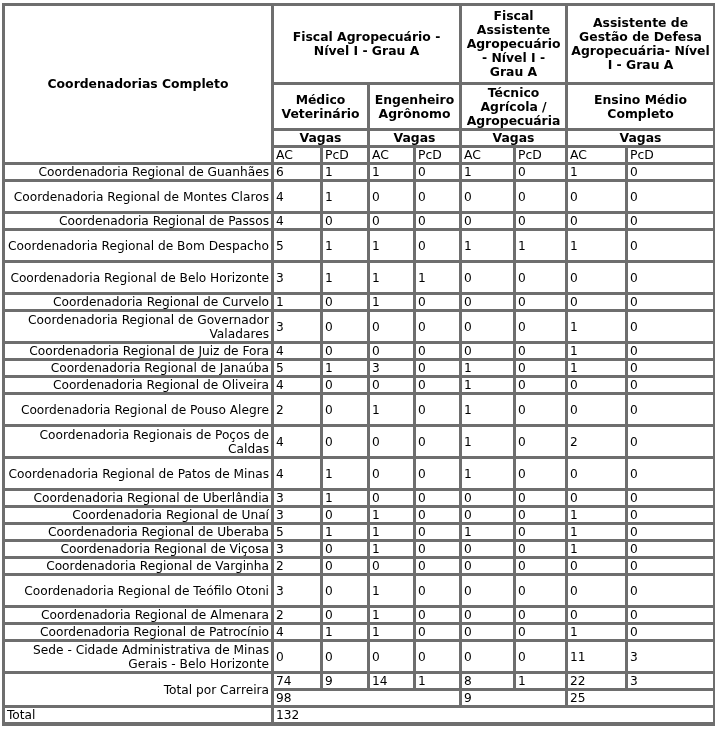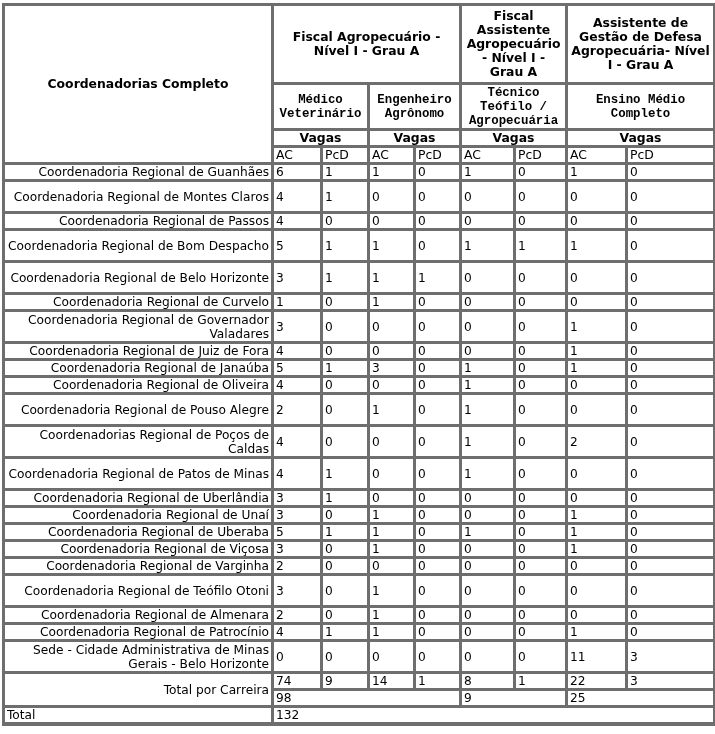--- a/index.html
+++ b/index.html
@@ -20,21 +20,21 @@
     line-height: 14px;
     vertical-align: middle;
     overflow: hidden;
   }
   table.vagas th { font-weight: bold; text-align: center; font-size: 12.4px; }
   th.sub { font-weight: normal !important; text-align: left !important; }
   td.name { text-align: right; }
   td.num { text-align: left; padding-left: 3px; }
   td.center { text-align: left; }
   .h1 { height: 76px; margin-top: 11px; }
-  .h2 { height: 43px; font-family: Liberation Mono, monospace; }
+  .h2 { height: 43px; }
   .h3 { height: 14px; }
   .h4 { height: 13px; margin-top: 28px; }
   tr.single td { height: 14px; }
   tr.double td { height: 29px; }
   th.regional { font-weight: normal; text-align: left; }
 </style>
 </head>
 <body>
 
 <table class="vagas">
@@ -52,21 +52,21 @@
   <thead>
     <tr>
       <th class="regional h1" rowspan="4">Coordenadorias Completo</th>
       <th class="h1" colspan="4">Fiscal Agropecuário - Nível I - Grau A</th>
       <th class="h1" colspan="2">Fiscal Assistente Agropecuário - Nível I - Grau A</th>
       <th class="h1" colspan="2">Assistente de Gestão de Defesa Agropecuária- Nível I - Grau A</th>
     </tr>
     <tr>
       <th class="h2" colspan="2">Médico Veterinário</th>
       <th class="h2" colspan="2">Engenheiro Agrônomo</th>
-      <th class="h2" colspan="2">Técnico Teófilo / Agropecuária</th>
+      <th class="h2" colspan="2">Técnico Agrícola / Agropecuária</th>
       <th class="h2" colspan="2">Ensino Médio Completo</th>
     </tr>
     <tr>
       <th class="h3" colspan="2">Vagas</th>
       <th class="h3" colspan="2">Vagas</th>
       <th class="h3" colspan="2">Vagas</th>
       <th class="h3" colspan="2">Vagas</th>
     </tr>
     <tr>
       <th class="sub h4">AC</th>
@@ -195,21 +195,21 @@
         <td class="num">2</td>
         <td class="num">0</td>
         <td class="num">1</td>
         <td class="num">0</td>
         <td class="num">1</td>
         <td class="num">0</td>
         <td class="num">0</td>
         <td class="num">0</td>
       </tr>
       <tr class="double">
-        <td class="name">Coordenadorias Regional de Poços de Caldas</td>
+        <td class="name">Coordenadoria Regionais de Poços de Caldas</td>
         <td class="num">4</td>
         <td class="num">0</td>
         <td class="num">0</td>
         <td class="num">0</td>
         <td class="num">1</td>
         <td class="num">0</td>
         <td class="num">2</td>
         <td class="num">0</td>
       </tr>
       <tr class="double">

